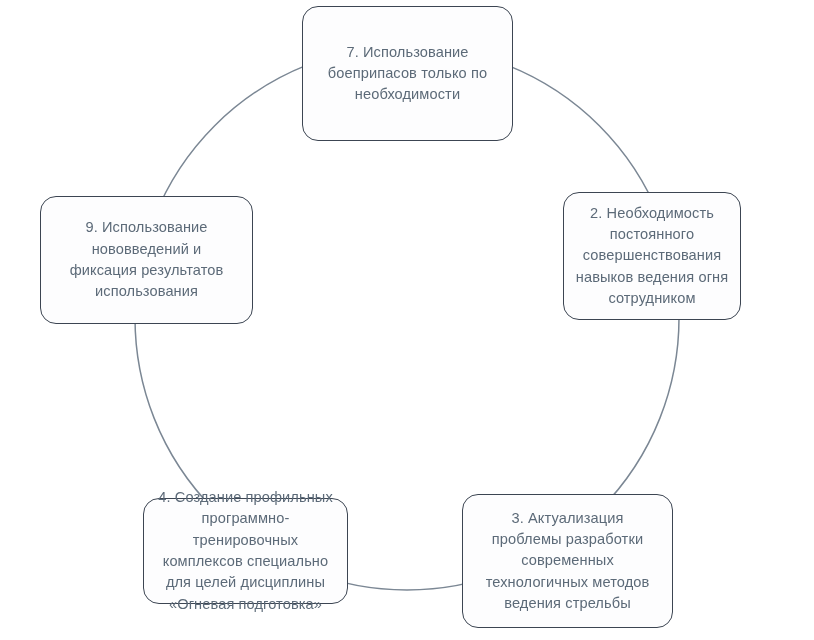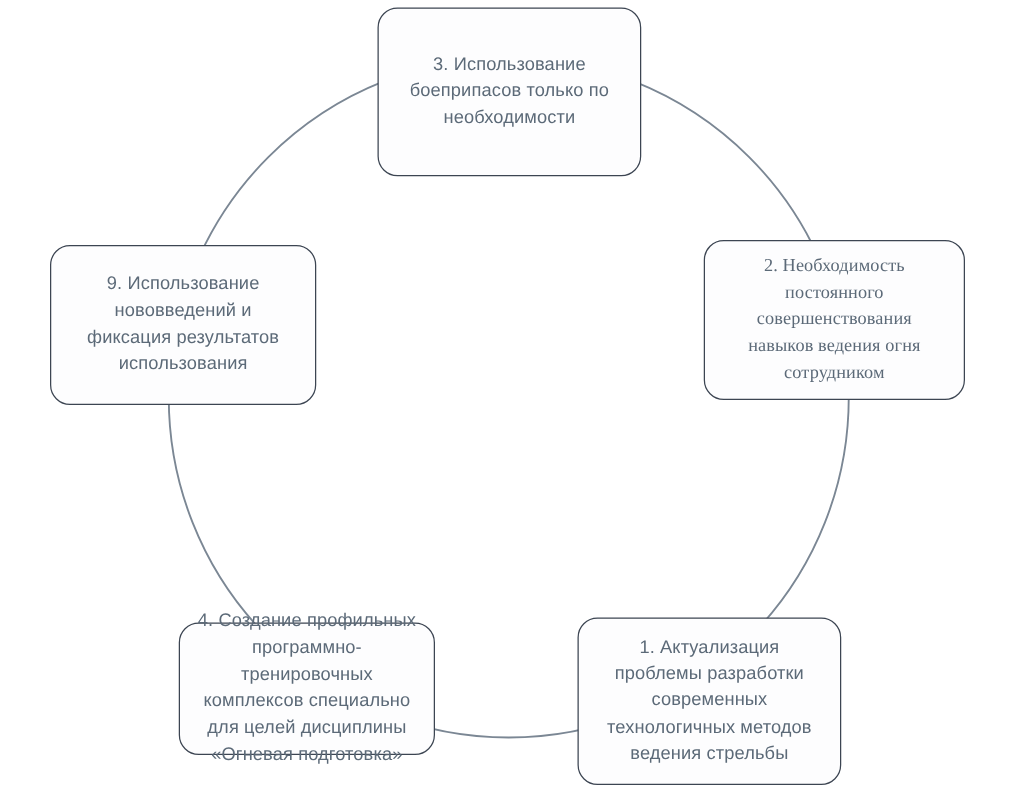--- a/index.html
+++ b/index.html
@@ -37,50 +37,50 @@
   }
   .node-label {
     color: #5c6a78;
     font-size: 14.6px;
     line-height: 1.46;
     text-align: center;
     letter-spacing: 0.1px;
     white-space: pre-line;
   }
   #node-1 { left: 302px; top: 6px;   width: 211px; height: 135px; }
-  #node-2 { left: 563px; top: 192px; width: 209px; height: 128px; font-family: Liberation Serif, serif; }
+  #node-2 { left: 563px; top: 192px; width: 178px; height: 128px; }
   #node-3 { left: 462px; top: 494px; width: 211px; height: 134px; }
   #node-4 { left: 143px; top: 498px; width: 205px; height: 106px; }
   #node-5 { left: 40px;  top: 196px; width: 213px; height: 128px; }
 </style>
 </head>
 <body>
 
 <div id="canvas">
 
   <svg id="cycle-ring" viewBox="0 0 814 640" aria-hidden="true">
     <circle cx="407" cy="318" r="272" fill="none" stroke="#7b8794" stroke-width="1.5"></circle>
   </svg>
 
   <div class="node" id="node-1">
-    <div class="node-label">3. Использование
+    <div class="node-label">7. Использование
 боеприпасов только по
 необходимости</div>
   </div>
 
   <div class="node" id="node-2">
     <div class="node-label">2. Необходимость
 постоянного
 совершенствования
 навыков ведения  огня
 сотрудником</div>
   </div>
 
   <div class="node" id="node-3">
-    <div class="node-label">1. Актуализация
+    <div class="node-label">3. Актуализация
 проблемы разработки
 современных
 технологичных методов
 ведения стрельбы</div>
   </div>
 
   <div class="node" id="node-4">
     <div class="node-label">4. Создание профильных
 программно-
 тренировочных

